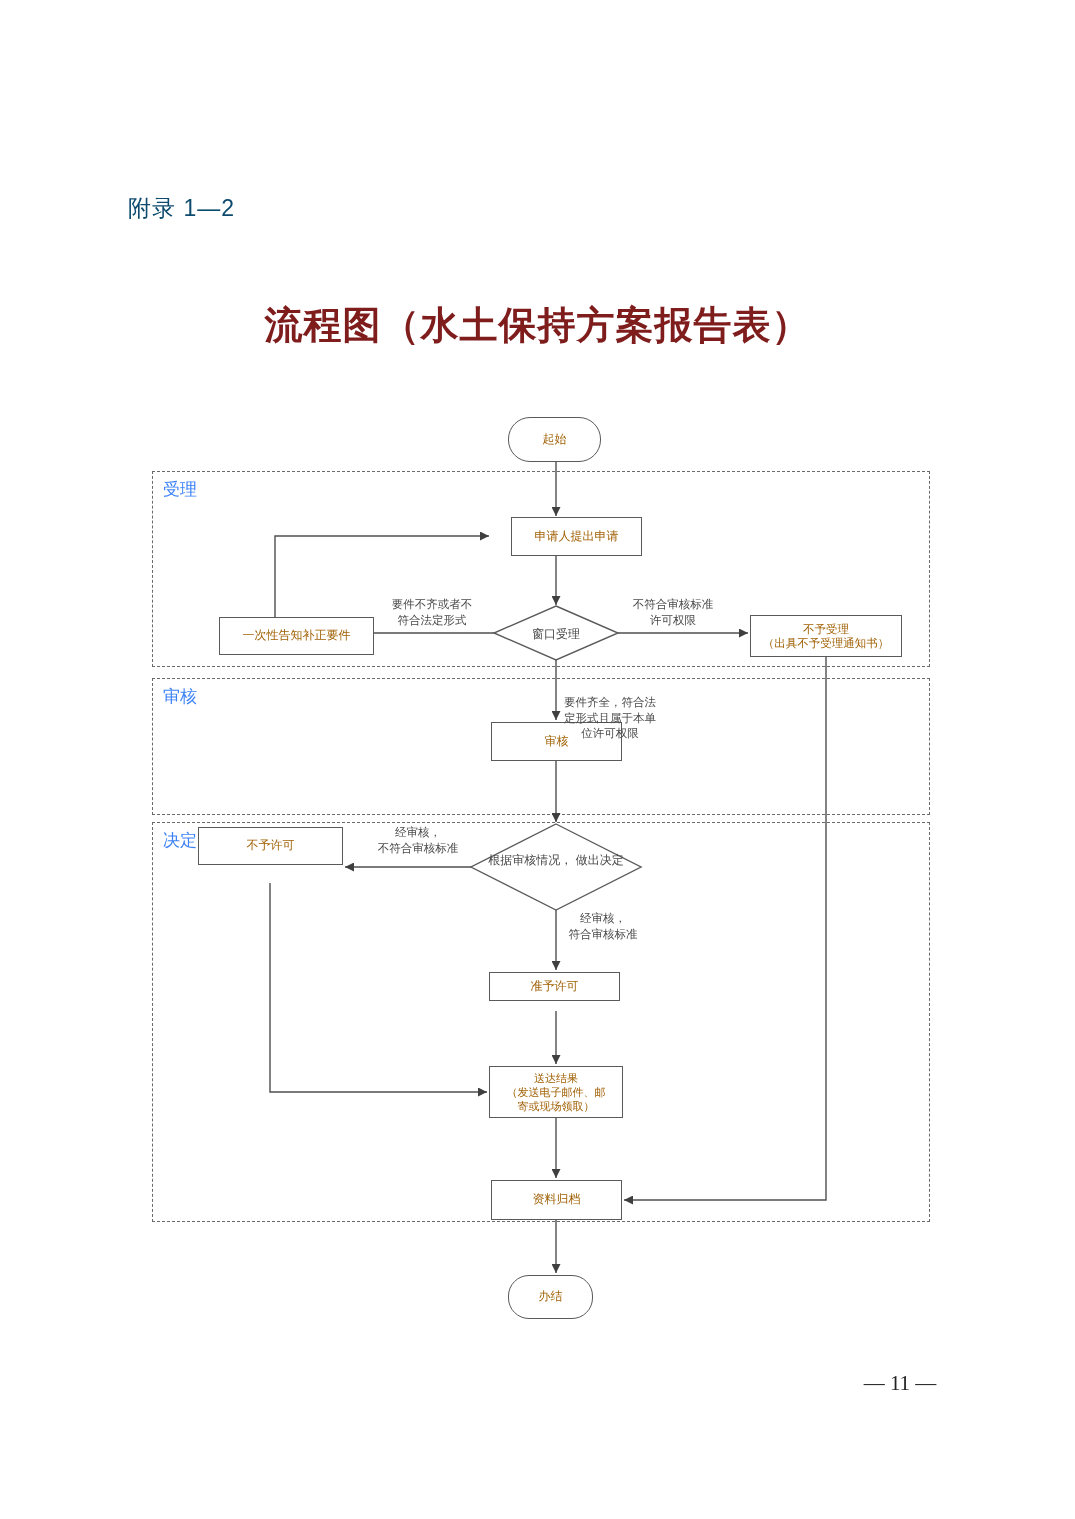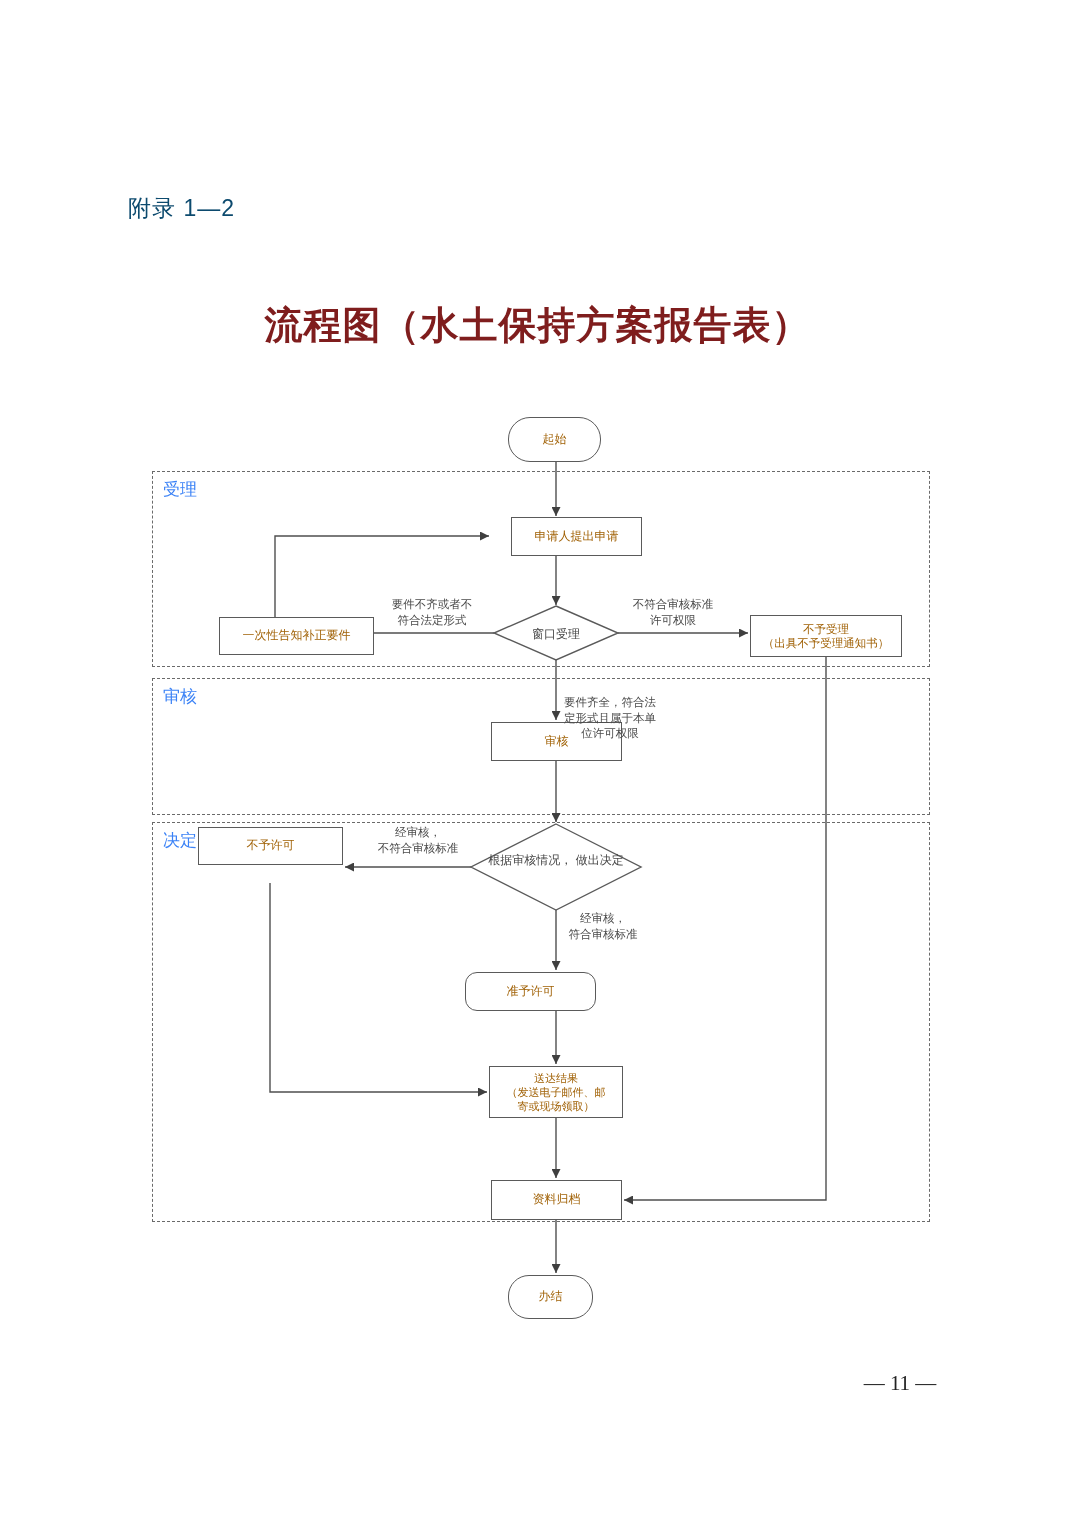--- a/index.html
+++ b/index.html
@@ -48,21 +48,21 @@
     font-size:12px;color:#a16207;text-align:center;line-height:1.3;
   }
   .node span{display:block;}
   .terminator{border-radius:22px;}
   .n-start{left:508px;top:417px;width:93px;height:45px;}
   .n-apply{left:491px;top:517px;width:131px;height:39px;margin-left:20px;}
   .n-notify{left:198px;top:617px;width:155px;height:38px;margin-left:21px;}
   .n-reject{left:750px;top:615px;width:152px;height:42px;font-size:11.5px;line-height:1.25;}
   .n-review{left:491px;top:722px;width:131px;height:39px;}
   .n-deny{left:198px;top:827px;width:145px;height:38px;}
-  .n-approve{left:465px;top:972px;width:131px;height:39px;border-radius:12px;}
+  .n-approve{left:489px;top:972px;width:131px;height:29px;}
   .n-deliver{left:489px;top:1066px;width:134px;height:52px;font-size:11px;line-height:1.3;}
   .n-archive{left:491px;top:1180px;width:131px;height:40px;}
   .n-end{left:508px;top:1275px;width:85px;height:44px;border-radius:21px;}
   .diamond-label{
     position:absolute;z-index:2;
     font-size:12px;color:#474747;text-align:center;line-height:1.35;
   }
   .d1-label{left:495px;top:626px;width:122px;}
   .d2-label{left:485px;top:852px;width:142px;}
   .edge-label{

